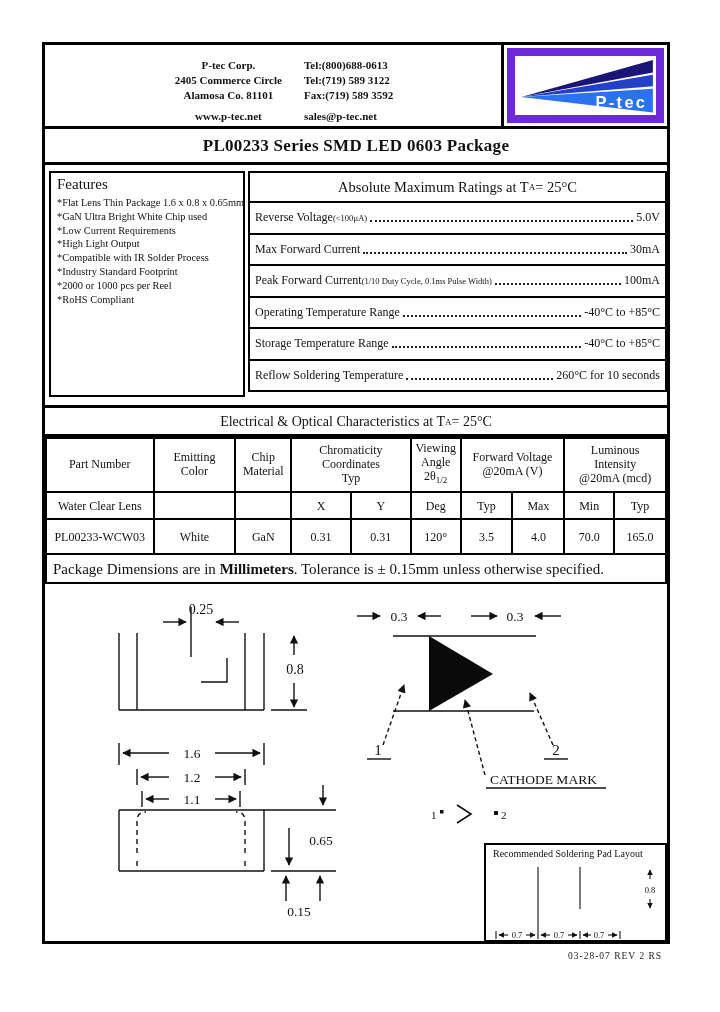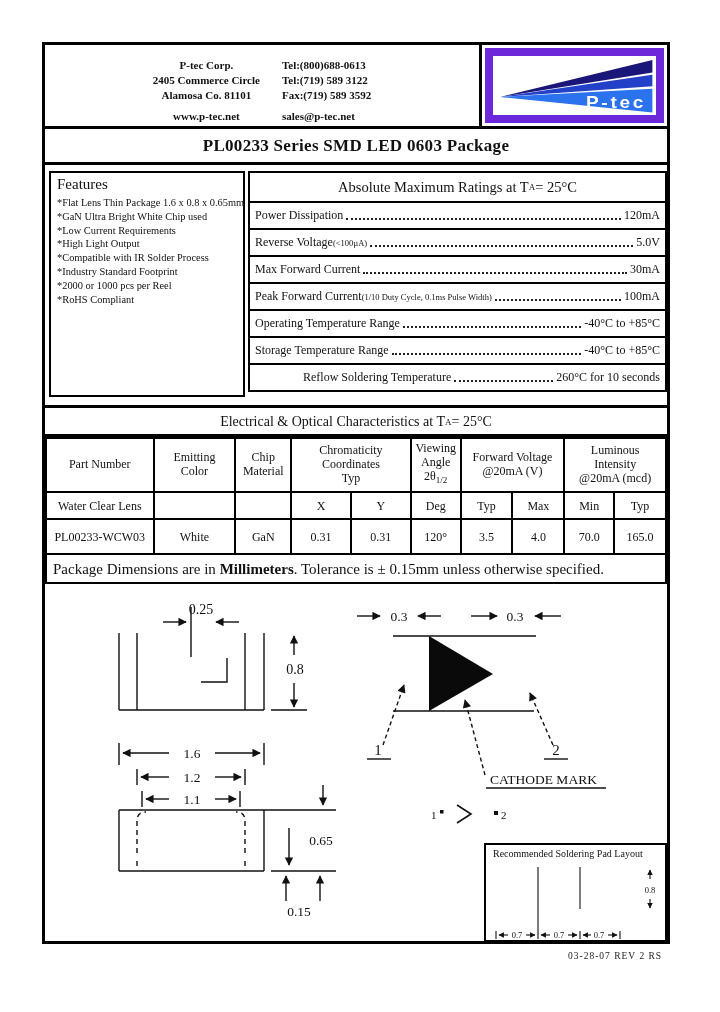--- a/index.html
+++ b/index.html
@@ -5,21 +5,21 @@
   * { margin:0; padding:0; box-sizing:border-box; }
   body { background:#e8e8e8; }
   .page { position:relative; width:720px; height:1012px; background:#fff; overflow:hidden;
           font-family:"Liberation Serif","DejaVu Serif",serif; color:#111; }
   .frame { position:absolute; left:42px; top:42px; width:628px; height:902px;
            border:3px solid #000; background:#fff; }
 
   
   .hdr { display:flex; height:84px; border-bottom:3px solid #000; }
   .hdr-contact { width:437px; border-right:3px solid #000; display:flex; justify-content:center;
-                 gap:22px; padding-top:13px; font-size:11px; font-weight:bold; line-height:15px; }
+                 gap:22px; padding-top:13px; font-size:11px; font-weight:bold; line-height:15px;margin-left:22px; }
   .hdr-col1 { text-align:center; }
   .hdr-col2 { text-align:left; }
   .hdr-contact .last { margin-top:6px; }
   .logo-cell { flex:1; padding:3px; }
   .logo-box { width:100%; height:100%; border:8px solid #6d28d9; background:#fff; }
   .logo-box svg { width:100%; height:100%; display:block; }
 
   
   .title-bar { height:36px; border-bottom:3px solid #000; display:flex; align-items:center;
                justify-content:center; font-size:17px; font-weight:bold; letter-spacing:0.3px; }
@@ -31,21 +31,21 @@
   .features h2 { font-size:15px; font-weight:normal; margin-bottom:3px; }
   .features .itm { font-size:10.4px; line-height:13.8px; white-space:nowrap; }
 
   
   .absmax { position:absolute; left:203px; top:8px; width:419px; height:221px; border:2px solid #000;
             display:flex; flex-direction:column;justify-content:center; }
   .absmax .am-title { height:30px; border-bottom:2px solid #000; display:flex; align-items:center;
                       justify-content:center; font-size:14.5px; }
   .absmax .am-row { flex:1; display:flex; align-items:center; padding:0 5px; font-size:12px;
                     border-bottom:2px solid #000; white-space:nowrap; }
-  .absmax .am-row:last-child { border-bottom:none;margin-left:48px; }
+  .absmax .am-row:last-child { border-bottom:none; }
   .am-note { font-size:8.5px; }
   .lead { flex:1; border-bottom:2px dotted #222; height:9px; margin:0 3px; min-width:8px; }
   sub.sm { font-size:9px; vertical-align:-3px; }
 
   
   .elec-title { position:absolute; left:0; right:0; top:242px; height:34px; border-top:3px solid #000;
                 border-bottom:3px solid #000; display:flex; align-items:center; justify-content:center;
                 font-size:14px; }
   table.char { position:absolute; left:0; top:271px; border-collapse:collapse; table-layout:fixed; }
   table.char td { border:2px solid #000; text-align:center; vertical-align:middle;
@@ -113,26 +113,20 @@
         <div class="itm">*Industry Standard Footprint</div>
         <div class="itm">*2000 or 1000 pcs per Reel</div>
         <div class="itm">*RoHS Compliant</div>
       </div>
 
       <div class="absmax">
         <div class="am-title">
           <span>Absolute Maximum Ratings at T</span>
             <sub class="sm">A</sub>
             <span> = 25°C</span>
-        </div>
-        <div class="am-row">
-          <span>Power Dissipation</span>
-            <span class="am-note"></span>
-            <span class="lead"></span>
-            <span>120mA</span>
         </div>
         <div class="am-row">
           <span>Reverse Voltage </span>
             <span class="am-note">(&lt;100µA)</span>
             <span class="lead"></span>
             <span>5.0V</span>
         </div>
         <div class="am-row">
           <span>Max Forward Current </span>
             <span class="am-note"></span>

